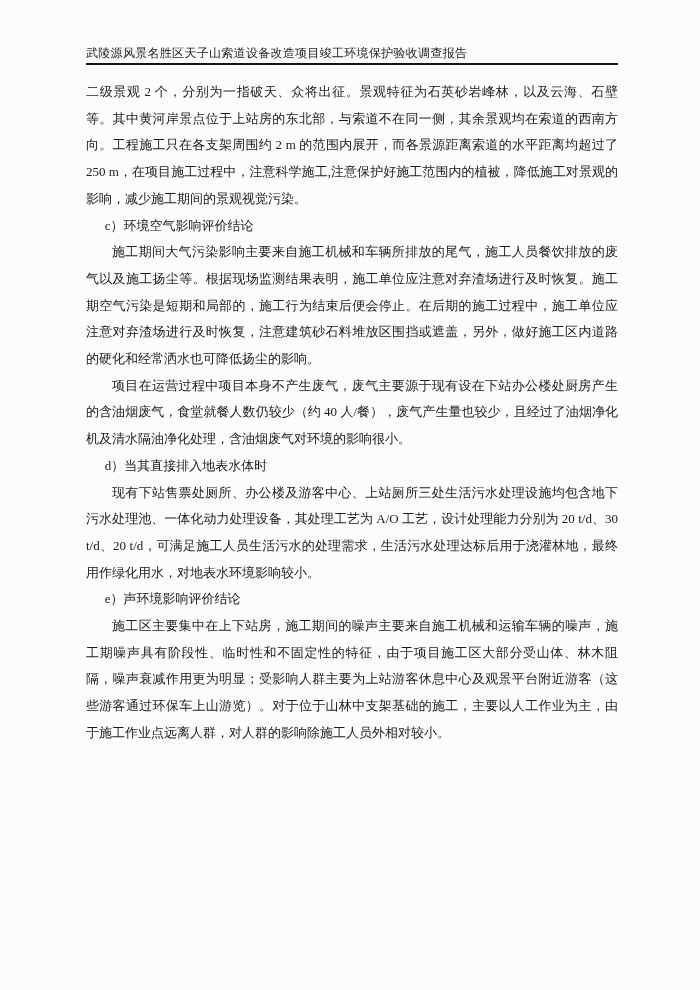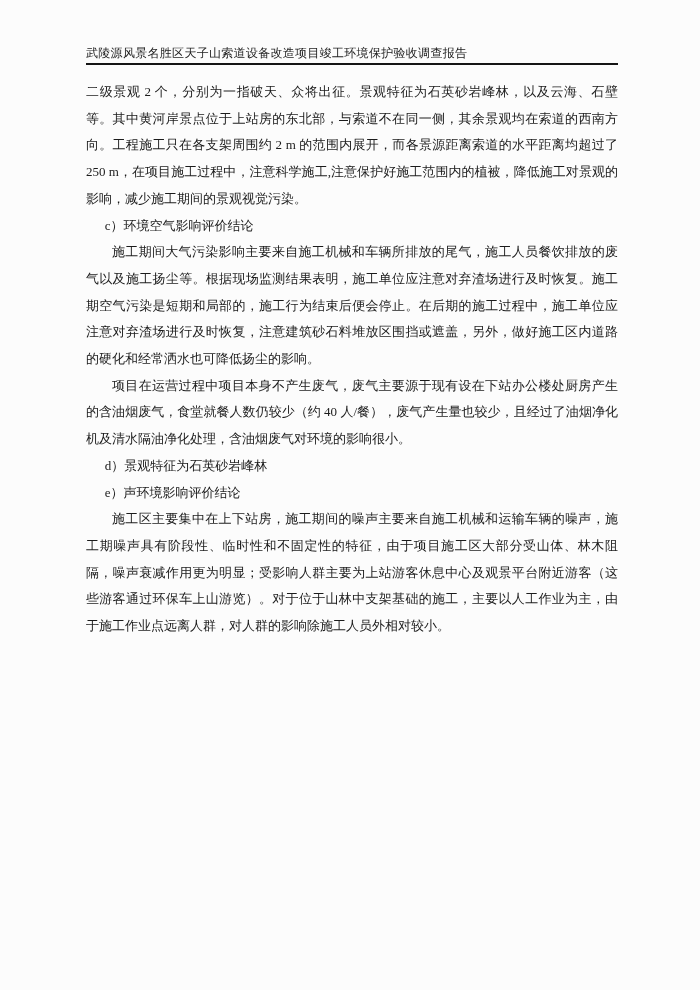--- a/index.html
+++ b/index.html
@@ -66,20 +66,21 @@
 
     <div class="running-header">武陵源风景名胜区天子山索道设备改造项目竣工环境保护验收调查报告</div>
 
     <div class="header-rule"></div>
 
     <div class="body-text">
       <p class="para-noindent">二级景观 2 个，分别为一指破天、众将出征。景观特征为石英砂岩峰林，以及云海、石壁等。其中黄河岸景点位于上站房的东北部，与索道不在同一侧，其余景观均在索道的西南方向。工程施工只在各支架周围约 2 m 的范围内展开，而各景源距离索道的水平距离均超过了 250 m，在项目施工过程中，注意科学施工,注意保护好施工范围内的植被，降低施工对景观的影响，减少施工期间的景观视觉污染。</p>
       <p class="heading-line">c）环境空气影响评价结论</p>
       <p class="para">施工期间大气污染影响主要来自施工机械和车辆所排放的尾气，施工人员餐饮排放的废气以及施工扬尘等。根据现场监测结果表明，施工单位应注意对弃渣场进行及时恢复。施工期空气污染是短期和局部的，施工行为结束后便会停止。在后期的施工过程中，施工单位应注意对弃渣场进行及时恢复，注意建筑砂石料堆放区围挡或遮盖，另外，做好施工区内道路的硬化和经常洒水也可降低扬尘的影响。</p>
       <p class="para">项目在运营过程中项目本身不产生废气，废气主要源于现有设在下站办公楼处厨房产生的含油烟废气，食堂就餐人数仍较少（约 40 人/餐），废气产生量也较少，且经过了油烟净化机及清水隔油净化处理，含油烟废气对环境的影响很小。</p>
-      <p class="heading-line">d）景观特征为石英砂岩峰林</p>
+      <p class="heading-line">d）当其直接排入地表水体时</p>
+      <p class="para">现有下站售票处厕所、办公楼及游客中心、上站厕所三处生活污水处理设施均包含地下污水处理池、一体化动力处理设备，其处理工艺为 A/O 工艺，设计处理能力分别为 20 t/d、30 t/d、20 t/d，可满足施工人员生活污水的处理需求，生活污水处理达标后用于浇灌林地，最终用作绿化用水，对地表水环境影响较小。</p>
       <p class="heading-line">e）声环境影响评价结论</p>
       <p class="para">施工区主要集中在上下站房，施工期间的噪声主要来自施工机械和运输车辆的噪声，施工期噪声具有阶段性、临时性和不固定性的特征，由于项目施工区大部分受山体、林木阻隔，噪声衰减作用更为明显；受影响人群主要为上站游客休息中心及观景平台附近游客（这些游客通过环保车上山游览）。对于位于山林中支架基础的施工，主要以人工作业为主，由于施工作业点远离人群，对人群的影响除施工人员外相对较小。</p>
     </div>
 
   </div>
 
 </div>
 
 </body></html>

